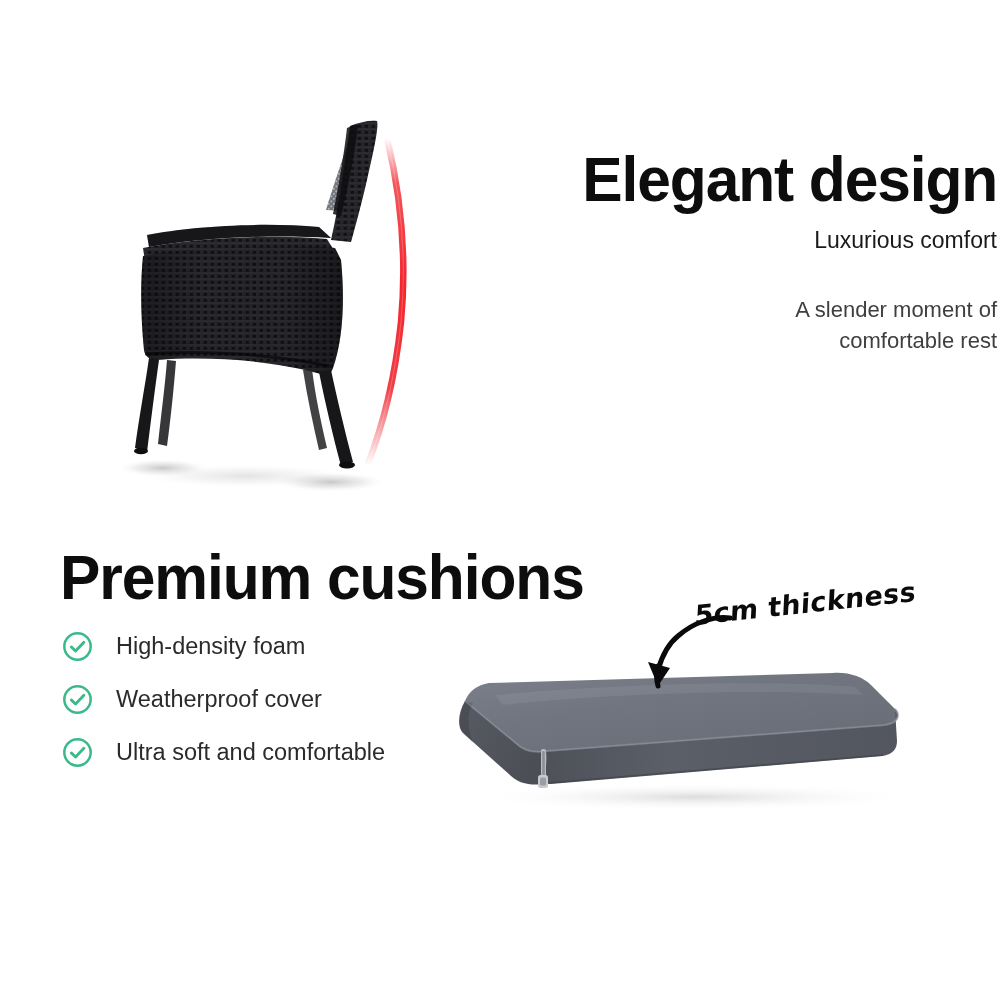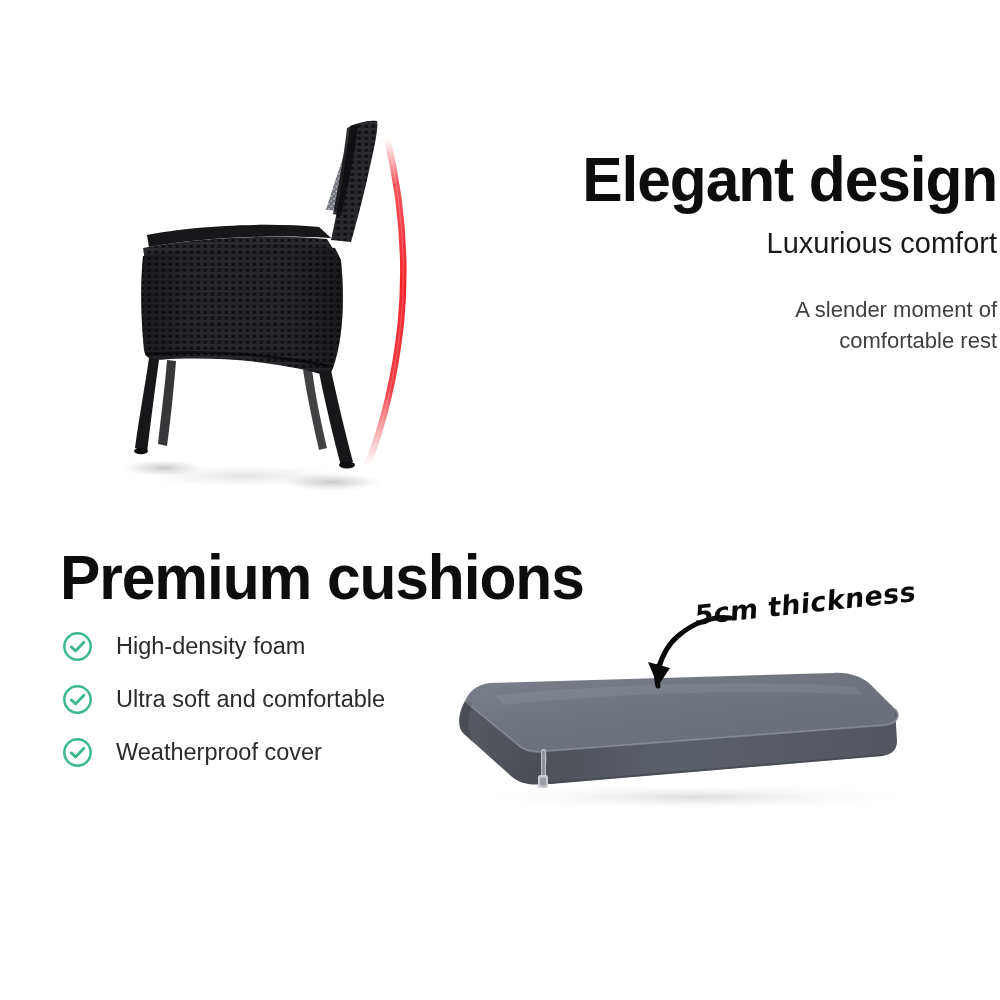--- a/index.html
+++ b/index.html
@@ -51,21 +51,21 @@
     left: 60px;
     top: 546px;
     font-size: 63px;
     transform: scaleX(0.96);
   }
 
   .subhead {
     font-family: "Liberation Sans", sans-serif;
     font-weight: 400;
     color: #1a1a1a;
-    font-size: 29px;
+    font-size: 23px;
     line-height: 1.1;
     white-space: nowrap;
   }
   #subhead-lux {
     right: 35px;
     top: 228px;
     text-align: right;
   }
 
   .bodytext {
@@ -239,29 +239,29 @@
         <path d="M9.6 16.4 L14 20.6 L22.6 11.6" fill="none" stroke="#3cb98b" stroke-width="2.9" stroke-linecap="round" stroke-linejoin="round"></path>
       </svg>
       <span class="feature-label">High-density foam</span>
     </div>
 
     <div class="feature-row">
       <svg class="feature-check" viewBox="0 0 32 32">
         <circle cx="16" cy="16" r="13.6" fill="none" stroke="#3cb98b" stroke-width="2.6"></circle>
         <path d="M9.6 16.4 L14 20.6 L22.6 11.6" fill="none" stroke="#3cb98b" stroke-width="2.9" stroke-linecap="round" stroke-linejoin="round"></path>
       </svg>
-      <span class="feature-label">Ultra soft and comfortable</span>
+      <span class="feature-label">Weatherproof cover</span>
     </div>
 
     <div class="feature-row">
       <svg class="feature-check" viewBox="0 0 32 32">
         <circle cx="16" cy="16" r="13.6" fill="none" stroke="#3cb98b" stroke-width="2.6"></circle>
         <path d="M9.6 16.4 L14 20.6 L22.6 11.6" fill="none" stroke="#3cb98b" stroke-width="2.9" stroke-linecap="round" stroke-linejoin="round"></path>
       </svg>
-      <span class="feature-label">Weatherproof cover</span>
+      <span class="feature-label">Ultra soft and comfortable</span>
     </div>
 
 
   </div>
 
   <div class="abs" id="cushion-art">
     <svg width="525" height="165" viewBox="0 0 525 165" xmlns="http://www.w3.org/2000/svg">
       <defs>
         <linearGradient id="topFace" x1="0.08" y1="0" x2="0.92" y2="1">
           <stop offset="0%" stop-color="#7a7f8b"></stop>

